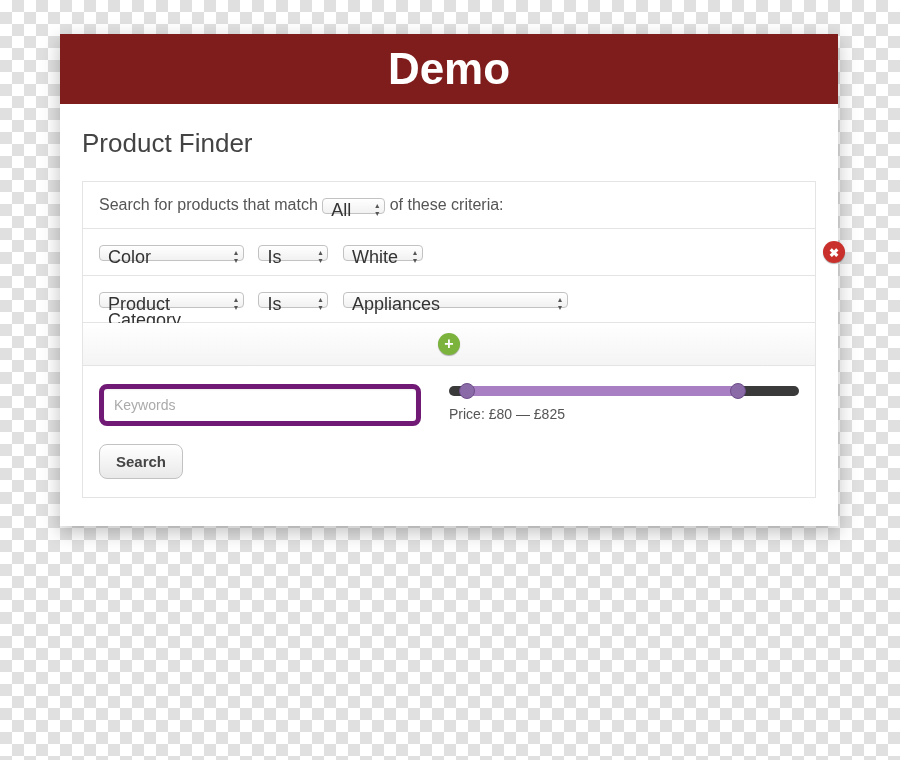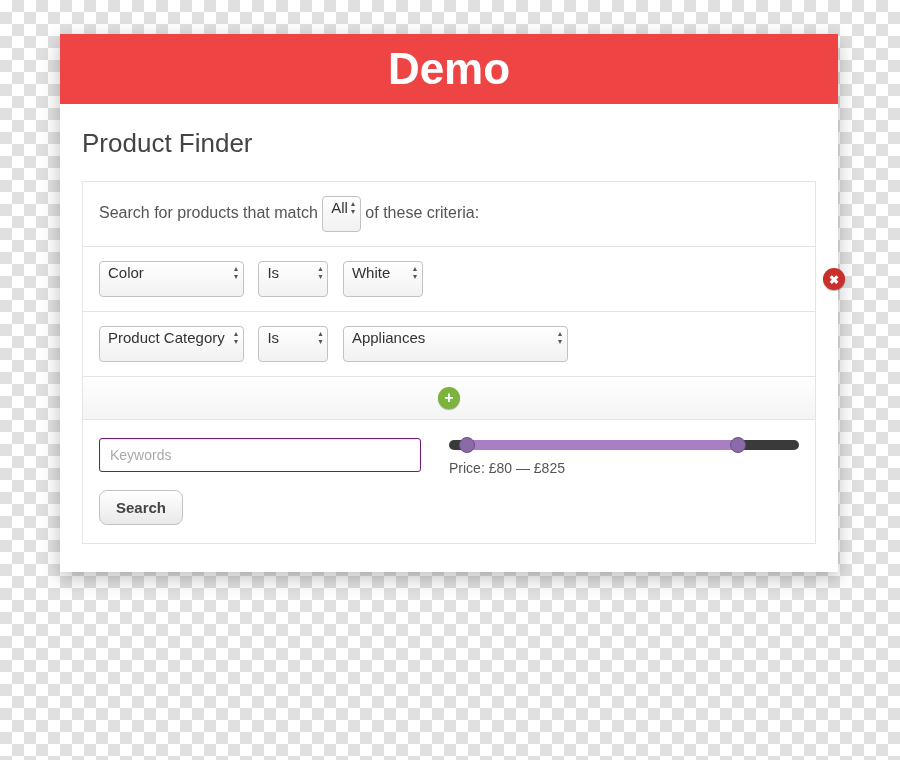--- a/index.html
+++ b/index.html
@@ -25,21 +25,21 @@
   }
   .window {
     position: absolute;
     left: 60px;
     top: 34px;
     width: 778px;
     background: #fff;
     box-shadow: 0 6px 18px rgba(0,0,0,0.25);
   }
   .titlebar {
-    background: #ef4444;
+    background: #7f1d1d;
     color: #fff;
     font-weight: 700;
     font-size: 44px;
     text-align: center;
     height: 70px;
     line-height: 70px;
   }
   .content {
     padding: 24px 22px 28px 22px;
   }
@@ -68,27 +68,27 @@
   .criteria-text {
     color: #555;
     font-size: 16px;
     margin-top: 12px;
   }
   .select {
     display: inline-block;
     border: 1px solid #c2c2c2;
     border-radius: 4px;
     background: linear-gradient(#ffffff, #f1f1f1);
-    font-size: 15px;
+    font-size: 18px;
     color: #333;
-    padding: 3px 12px 3px 8px;
+    padding: 3px 33px 3px 8px;
     position: relative;
     cursor: pointer;
     vertical-align: middle;
-    height: 36px;
+    height: 16px;
     line-height: 16px;
   }
   .select .caret {
     position: absolute;
     right: 5px;
     top: 3px;
     font-size: 8px;
     color: #555;
     line-height: 8px;
     text-align: center;
@@ -129,22 +129,22 @@
   .add-btn::before { content: "+"; }
   .bottom-row {
     padding: 18px 16px;
     display: flex;
     gap: 28px;
   }
   .left-col { width: 46%; }
   .right-col { flex: 1; }
   .keywords {
     width: 100%;
-    border: 1px solid #701a75;
-    border-radius: 3px;
+    border: 5px solid #701a75;
+    border-radius: 8px;
     padding: 8px 10px;
     font-size: 14px;
     color: #333;
     box-shadow: inset 0 1px 2px rgba(0,0,0,.07);
   }
   .keywords::placeholder { color: #aaa; }
   .search-btn {
     margin-top: 18px;
     border: 1px solid #c2c2c2;
     background: linear-gradient(#ffffff, #e9e9e9);

